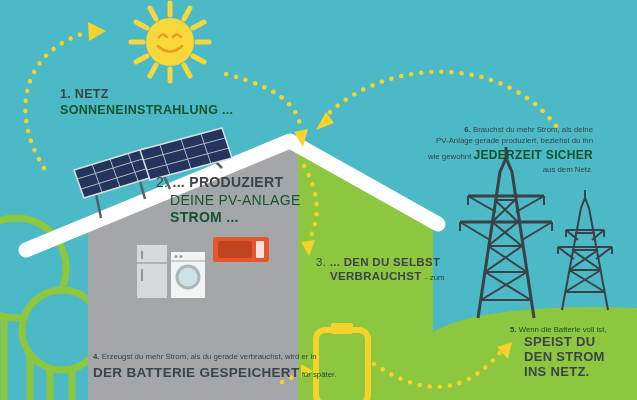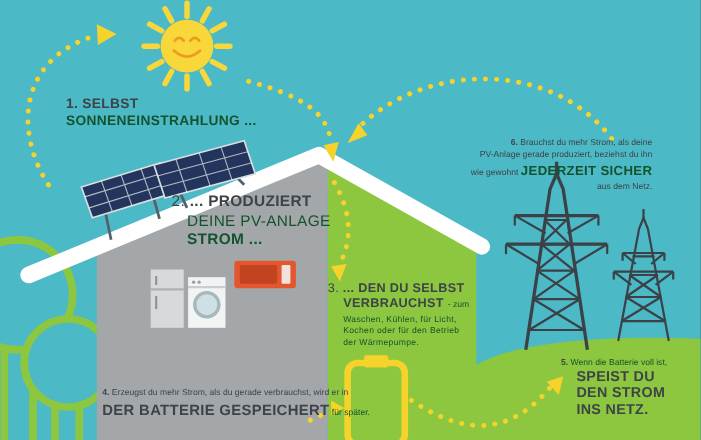--- a/index.html
+++ b/index.html
@@ -8,21 +8,21 @@
   svg.scene{position:absolute;left:0;top:0;display:block;}
   .txt{position:absolute;z-index:5;white-space:nowrap;}
   .d{color:#3d4348;}
   .w{color:#14532d;}
   .b{font-weight:700;}
   .caps{letter-spacing:.3px;}
   .sm{font-size:7.8px;font-weight:400;letter-spacing:0;}
   .ind{margin-left:14px;}
   .s1{left:60px;top:86px;font-size:12.5px;line-height:1.3;}
   .s2{left:156px;top:174px;font-size:14px;line-height:1.25;}
-  .s3{left:298px;top:255px;font-size:11.5px;line-height:1.25;}
+  .s3{left:316px;top:255px;font-size:11.5px;line-height:1.25;}
   .s3 .detail{font-size:7.8px;line-height:1.35;margin-left:14px;margin-top:2px;width:118px;white-space:normal;font-weight:400;}
   .s4{left:93px;top:351px;font-size:7.8px;line-height:1.5;}
   .s4 .big{font-size:13.5px;text-align:right;}
   .s5{left:510px;top:325px;font-size:7.8px;line-height:1.3;}
   .s5 .big{font-size:13px;line-height:1.15;}
   .s6{left:414px;top:124px;font-size:7.8px;line-height:1.45;text-align:right;}
   .s6 .big{font-size:12px;}
 </style>
 </head>
 <body>
@@ -187,34 +187,33 @@
       <polygon points="88,22 106,31 89,41"></polygon>
       <polygon points="294,132 308,129 303,147"></polygon>
       <polygon points="301,242 315,240 309,256"></polygon>
       <polygon points="316,130 326,112 334,123"></polygon>
       <polygon points="512,342 497,347 508,359"></polygon>
       <polygon points="313,371 301,364 301,378"></polygon>
     </g>
   </svg>
 
   <div class="txt s1 caps">
-    <div><span class="d b">1.</span> <span class="d b">SELBST</span></div>
+    <div><span class="d b">1.</span> <span class="d b">NETZ</span></div>
     <div><span class="w b">SONNENEINSTRAHLUNG ...</span></div>
   </div>
 
   <div class="txt s2 caps">
     <div><span class="d">2.</span> <span class="d b">... PRODUZIERT</span></div>
     <div class="ind"><span class="w">DEINE PV-ANLAGE</span></div>
     <div class="ind"><span class="w b">STROM ...</span></div>
   </div>
 
   <div class="txt s3 caps">
     <div><span class="d">3.</span> <span class="d b">... DEN DU SELBST</span></div>
     <div class="ind"><span class="d b">VERBRAUCHST</span> <span class="w sm">- zum</span></div>
-    <div class="detail w">Waschen, Kühlen, für Licht, Kochen oder für den Betrieb der Wärmepumpe.</div>
   </div>
 
   <div class="txt s4">
     <div><span class="d b">4.</span> <span class="d">Erzeugst du mehr Strom, als du gerade verbrauchst, wird er in</span></div>
     <div><span class="d b big caps">DER BATTERIE GESPEICHERT</span> <span class="w">für später.</span></div>
   </div>
 
   <div class="txt s5">
     <div><span class="d b">5.</span> <span class="w">Wenn die Batterie voll ist,</span></div>
     <div class="ind"><span class="d b big caps">SPEIST DU</span></div>

